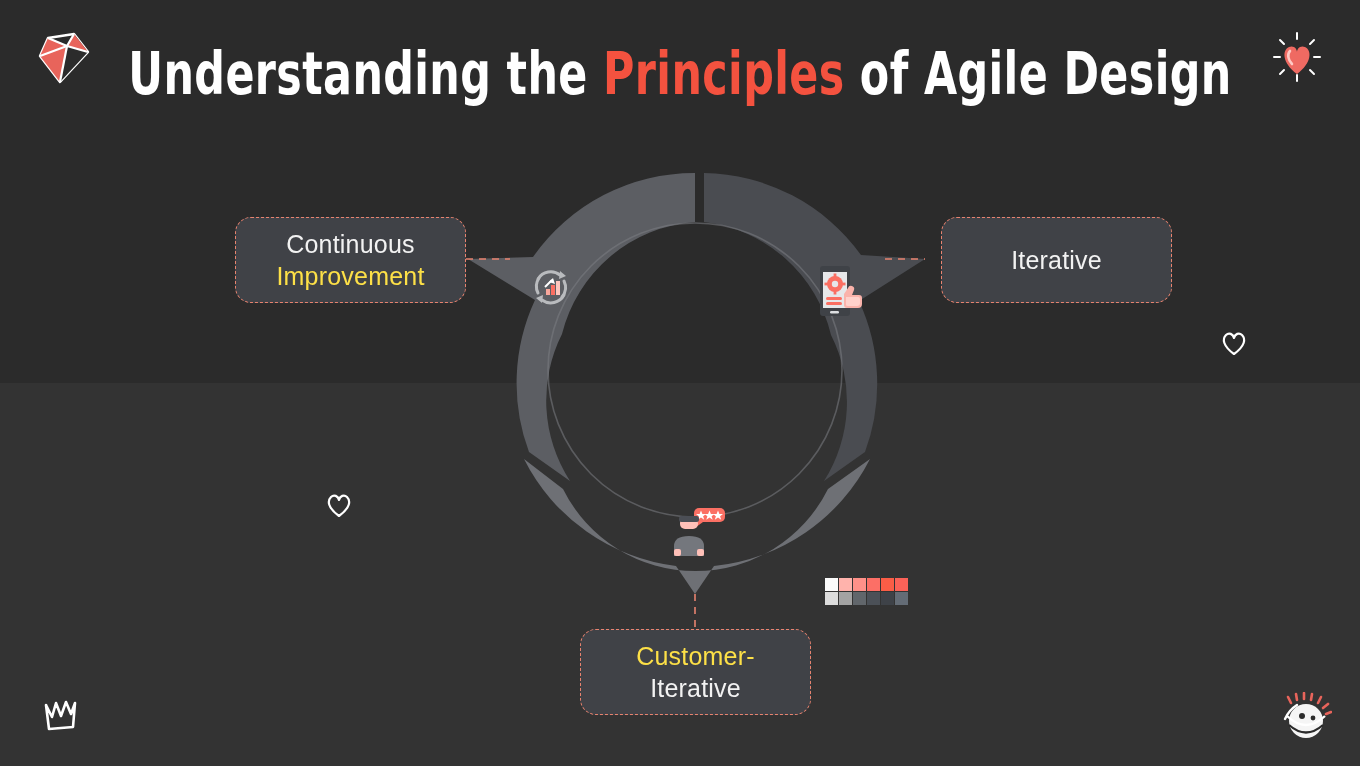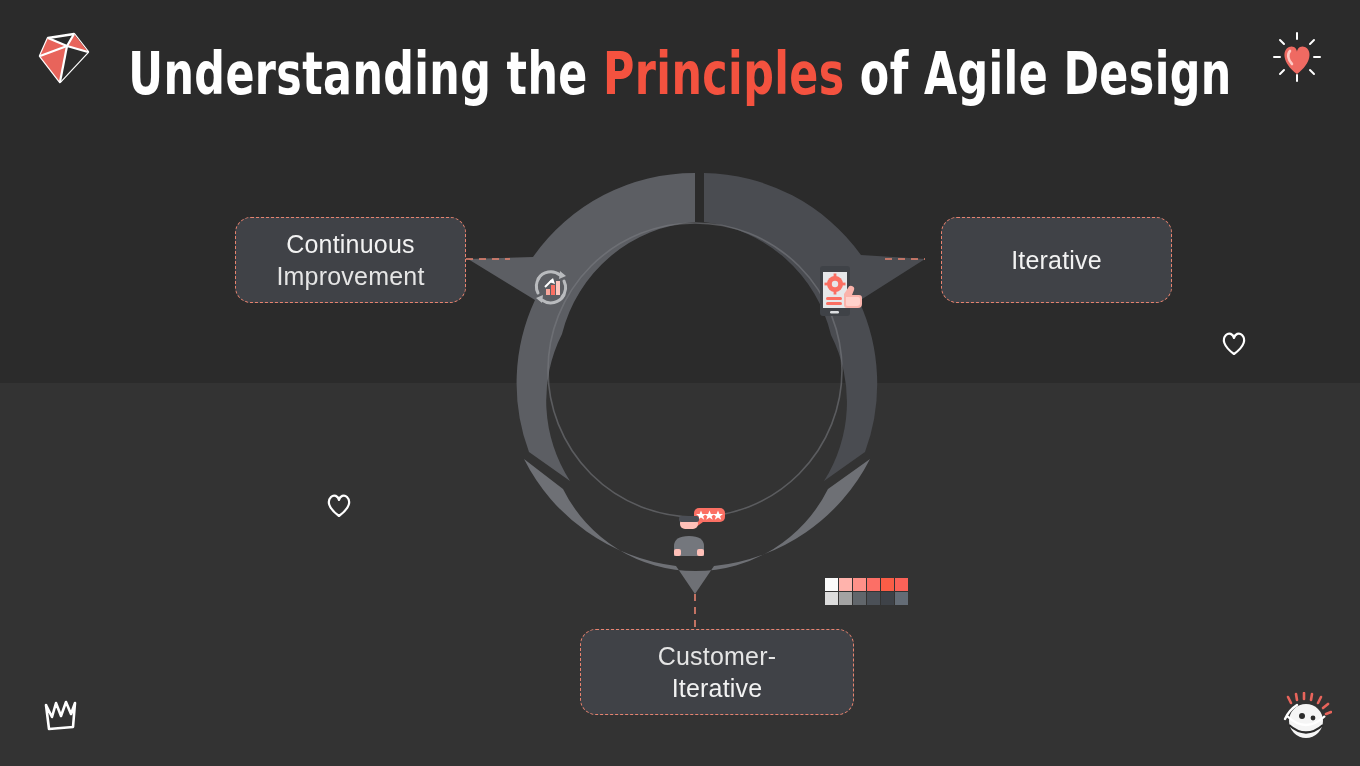--- a/index.html
+++ b/index.html
@@ -49,25 +49,25 @@
     align-items:center;
     justify-content:center;
     text-align:center;
   }
   .card .line {
     font-size:25px;
     line-height:32px;
     letter-spacing:0.2px;
   }
   .line.white { color:#f2f2f2; }
-  .line.coral { color:#e5e5e5; }
+  .line.coral { color:#fde047; }
 
   #card-continuous { left:235px; top:217px; width:231px; height:86px; }
   #card-iterative  { left:941px; top:217px; width:231px; height:86px; }
-  #card-customer   { left:580px; top:629px; width:274px; height:86px; }
+  #card-customer   { left:580px; top:629px; width:231px; height:86px; }
 
   
   .seg-icon { position:absolute; }
   #icon-improvement { left:526px; top:262px; width:50px; height:50px; }
   #icon-development { left:818px; top:264px; width:46px; height:56px; }
   #icon-customer    { left:670px; top:508px; width:55px; height:48px; }
 
   
   .sticker { position:absolute; }
   #sticker-gem      { left:36px;   top:30px;  width:54px; height:56px; }

